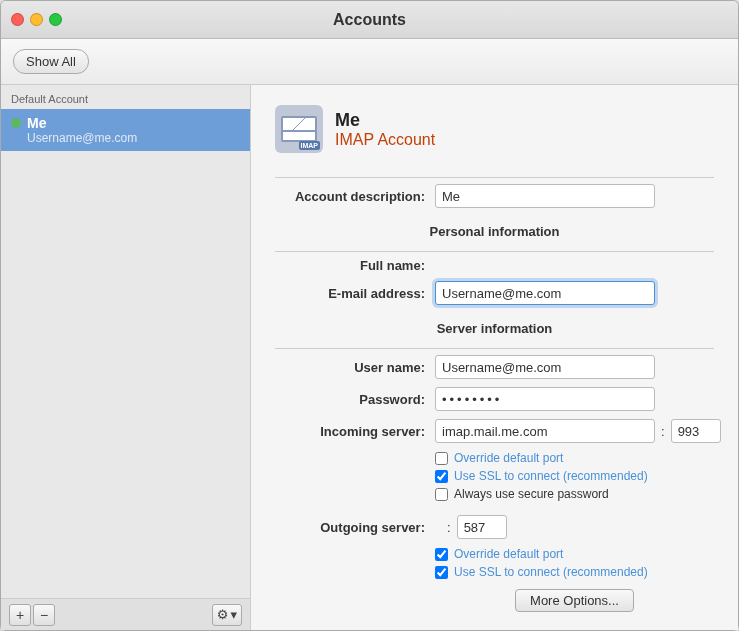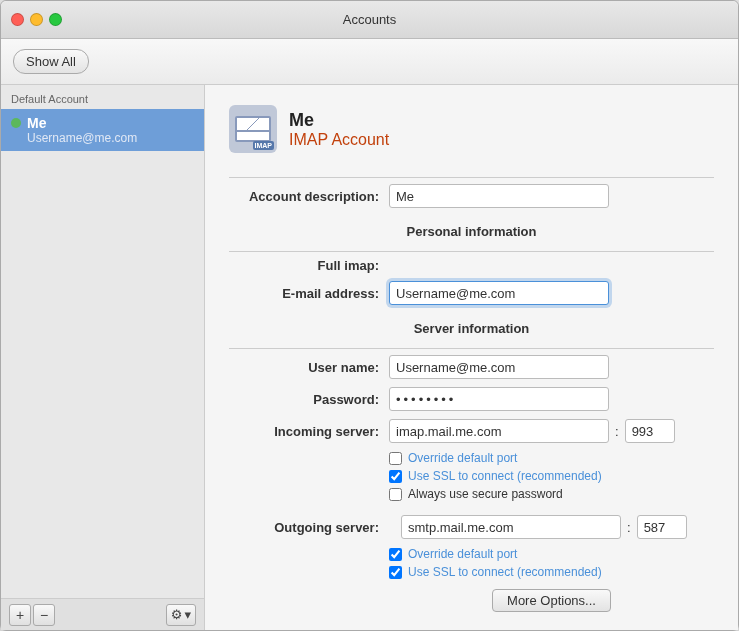--- a/index.html
+++ b/index.html
@@ -43,22 +43,22 @@
     .win-btn {
       width: 13px;
       height: 13px;
       border-radius: 50%;
       border: 1px solid rgba(0,0,0,0.2);
     }
     .win-btn.close { background: #ff5f57; }
     .win-btn.minimize { background: #febc2e; }
     .win-btn.maximize { background: #28c840; }
     .titlebar-title {
-      font-size: 13px;
-      font-weight: 400;
+      font-size: 16px;
+      font-weight: 700;
       color: #333;
     }
 
     
     .toolbar {
       height: 46px;
       background: linear-gradient(to bottom, #f8f8f8, #ebebeb);
       border-bottom: 1px solid #ccc;
       display: flex;
       align-items: center;
@@ -77,21 +77,21 @@
 
     
     .main-content {
       display: flex;
       flex: 1;
       overflow: hidden;
     }
 
     
     .sidebar {
-      width: 204px;
+      width: 250px;
       background: #e8e8e8;
       border-right: 1px solid #ccc;
       display: flex;
       flex-direction: column;
       flex-shrink: 0;
     }
     .sidebar-section-label {
       font-size: 11px;
       color: #666;
       font-weight: 500;
@@ -401,21 +401,21 @@
         <label class="form-label">Account description:</label>
         <input class="form-input" type="text" value="Me" style="">
       </div>
 
       <div class="section-header-row">
         <span class="section-header-text">Personal information</span>
       </div>
       <hr class="form-divider">
 
       <div class="form-row">
-        <label class="form-label">Full imap:</label>
+        <label class="form-label">Full name:</label>
       </div>
 
       <div class="form-row">
         <label class="form-label">E-mail address:</label>
         <input class="form-input active-focused" type="text" value="Username@me.com" style="">
       </div>
 
       <div class="section-header-row">
         <span class="section-header-text">Server information</span>
       </div>
@@ -451,21 +451,20 @@
       </div>
 
       <div class="checkbox-row">
         <input type="checkbox" id="always-secure" style="">
         <label class="checkbox-label" for="always-secure">Always use secure password</label>
       </div>
 
       <div class="form-row" style="margin-top: 10px; gap: 12px;">
         <label class="form-label">Outgoing server:</label>
         <div class="server-row">
-          <input class="form-input" type="text" value="smtp.mail.me.com" style="">
           <span class="server-colon">:</span>
           <input class="port-input" type="text" value="587" style="">
         </div>
       </div>
 
       <div class="checkbox-row">
         <input type="checkbox" id="override-port-out" checked="" style="">
         <label class="checkbox-label link-style" for="override-port-out">Override default port</label>
       </div>
 

